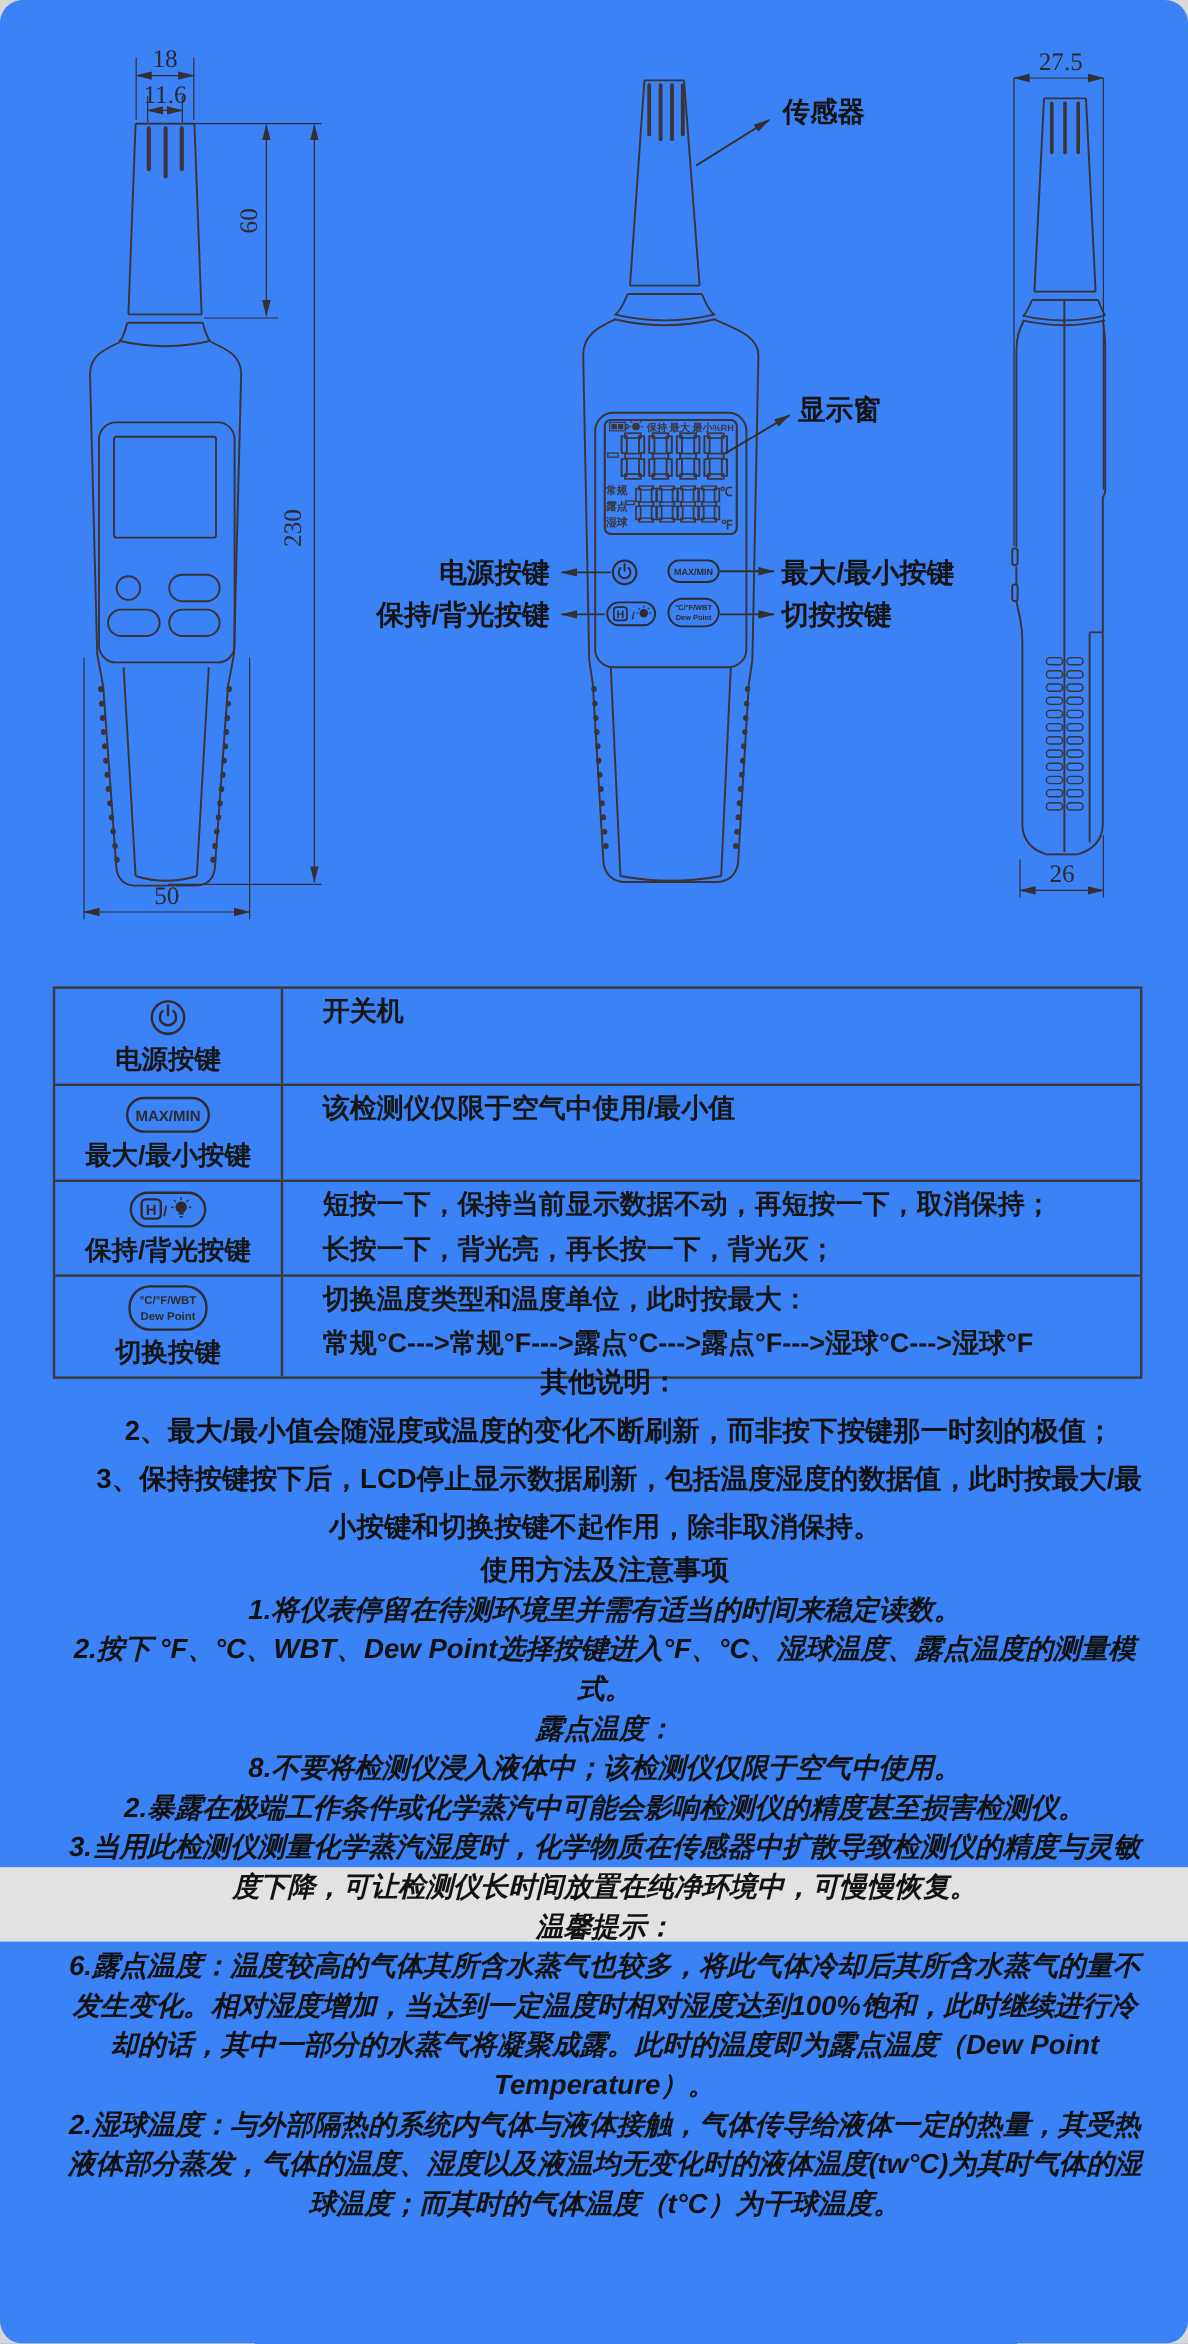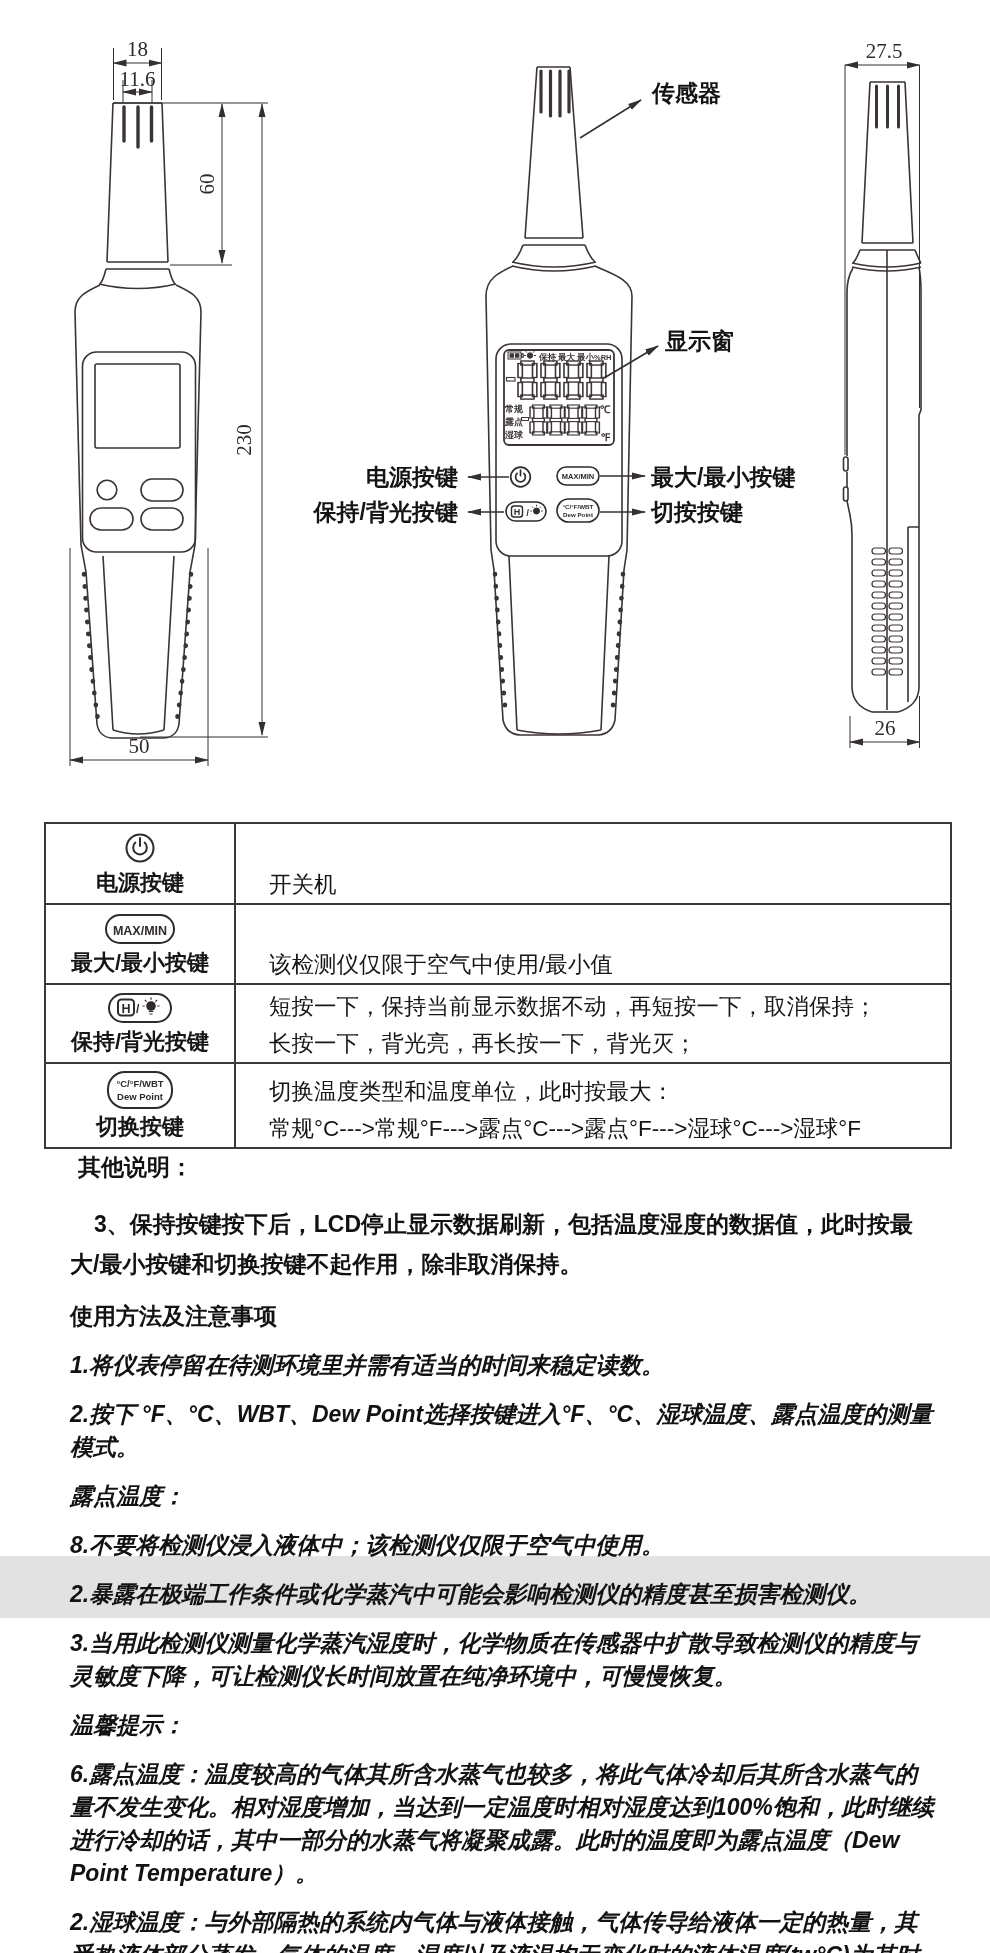--- a/index.html
+++ b/index.html
@@ -1,39 +1,39 @@
 <!DOCTYPE html>
 <html><head>
 <meta charset="utf-8">
 <style>
   html,body{margin:0;padding:0;background:#d8d8d8;}
-  .page{position:relative;width:990px;height:1953px;background:#ffffff;overflow:hidden;
-        font-family:"Liberation Sans",sans-serif;color:#161616;}
+  .page{position:relative;width:990px;height:1953px;background:#3b82f6;overflow:hidden;
+        font-family:"Liberation Sans",sans-serif;color:#161616;border-radius:19px;}
   .band{position:absolute;left:0;width:990px;background:#e2e2e2;}
   #drawings{position:absolute;left:0;top:0;}
   svg text{font-family:"Liberation Sans",sans-serif;}
   .dimtxt{font-family:"Liberation Serif",serif;font-size:21px;fill:#2e2a2b;}
   .callout{font-size:23px;font-weight:600;fill:#141414;}
   .lcdtxt{fill:#3d3438;font-weight:700;}
   
   .spec-table{position:absolute;left:44px;top:822px;width:908px;border:2px solid #3a3a3a;box-sizing:border-box;}
   .trow{display:flex;border-top:2px solid #3a3a3a;}
   .trow:first-child{border-top:0;}
   .c1{width:190px;border-right:2px solid #3a3a3a;display:flex;flex-direction:column;
       align-items:center;justify-content:center;padding:5px 0;box-sizing:border-box;}
-  .c2{flex:1;display:flex;flex-direction:column;justify-content:flex-end;
-      padding-left:33px;padding-right:18px;font-size:22.5px;font-weight:400;line-height:37px;}
+  .c2{flex:1;display:flex;flex-direction:column;justify-content:flex-start;
+      padding-left:33px;padding-right:18px;font-size:22.5px;font-weight:700;line-height:37px;}
   .cname{font-size:22px;font-weight:600;margin-top:1px;}
   .r1{min-height:72px;}.r2{min-height:78px;}.r3{min-height:72px;}.r4{min-height:70px;}
   .bicon{display:block;}
   .bicon .st{fill:none;stroke:#2f2a2c;stroke-width:2;}
   .bicon text{fill:#2f2a2c;font-weight:700;}
   
   .notes{position:absolute;left:54px;top:1130px;width:900px;font-weight:600;color:#121212;}
-  .notes p{margin:16px;}
+  .notes p{margin:0;text-align:center;}
   .other-title{font-size:23px;line-height:42px;padding-left:8px;}
   .other-item{font-size:23px;line-height:40px;margin-top:3px;text-indent:24px;}
   .sec-title{font-size:23px;line-height:33px;margin-top:19px;}
   .sec-item{font-size:23px;line-height:33px;font-style:italic;}
   .mt{margin-top:9px;}
 </style>
 </head>
 <body>
 
 <div class="page">
@@ -304,20 +304,21 @@
       </div>
       <div class="c2">
         <span>切换温度类型和温度单位，此时按最大：</span>
         <span>常规°C---&gt;常规°F---&gt;露点°C---&gt;露点°F---&gt;湿球°C---&gt;湿球°F</span>
       </div>
     </div>
   </div>
 
   <div class="notes">
     <p class="other-title">其他说明：</p>
+    <p class="other-item">2、最大/最小值会随湿度或温度的变化不断刷新，而非按下按键那一时刻的极值；</p>
     <p class="other-item">3、保持按键按下后，LCD停止显示数据刷新，包括温度湿度的数据值，此时按最大/最小按键和切换按键不起作用，除非取消保持。</p>
 
     <p class="sec-title">使用方法及注意事项</p>
     <p class="sec-item mt">1.将仪表停留在待测环境里并需有适当的时间来稳定读数。</p>
     <p class="sec-item">2.按下 °F、°C、WBT、Dew Point选择按键进入°F、°C、湿球温度、露点温度的测量模式。</p>
 
     <p class="sec-item mt">露点温度：</p>
     <p class="sec-item">8.不要将检测仪浸入液体中；该检测仪仅限于空气中使用。</p>
     <p class="sec-item">2.暴露在极端工作条件或化学蒸汽中可能会影响检测仪的精度甚至损害检测仪。</p>
     <p class="sec-item">3.当用此检测仪测量化学蒸汽湿度时，化学物质在传感器中扩散导致检测仪的精度与灵敏度下降，可让检测仪长时间放置在纯净环境中，可慢慢恢复。</p>

